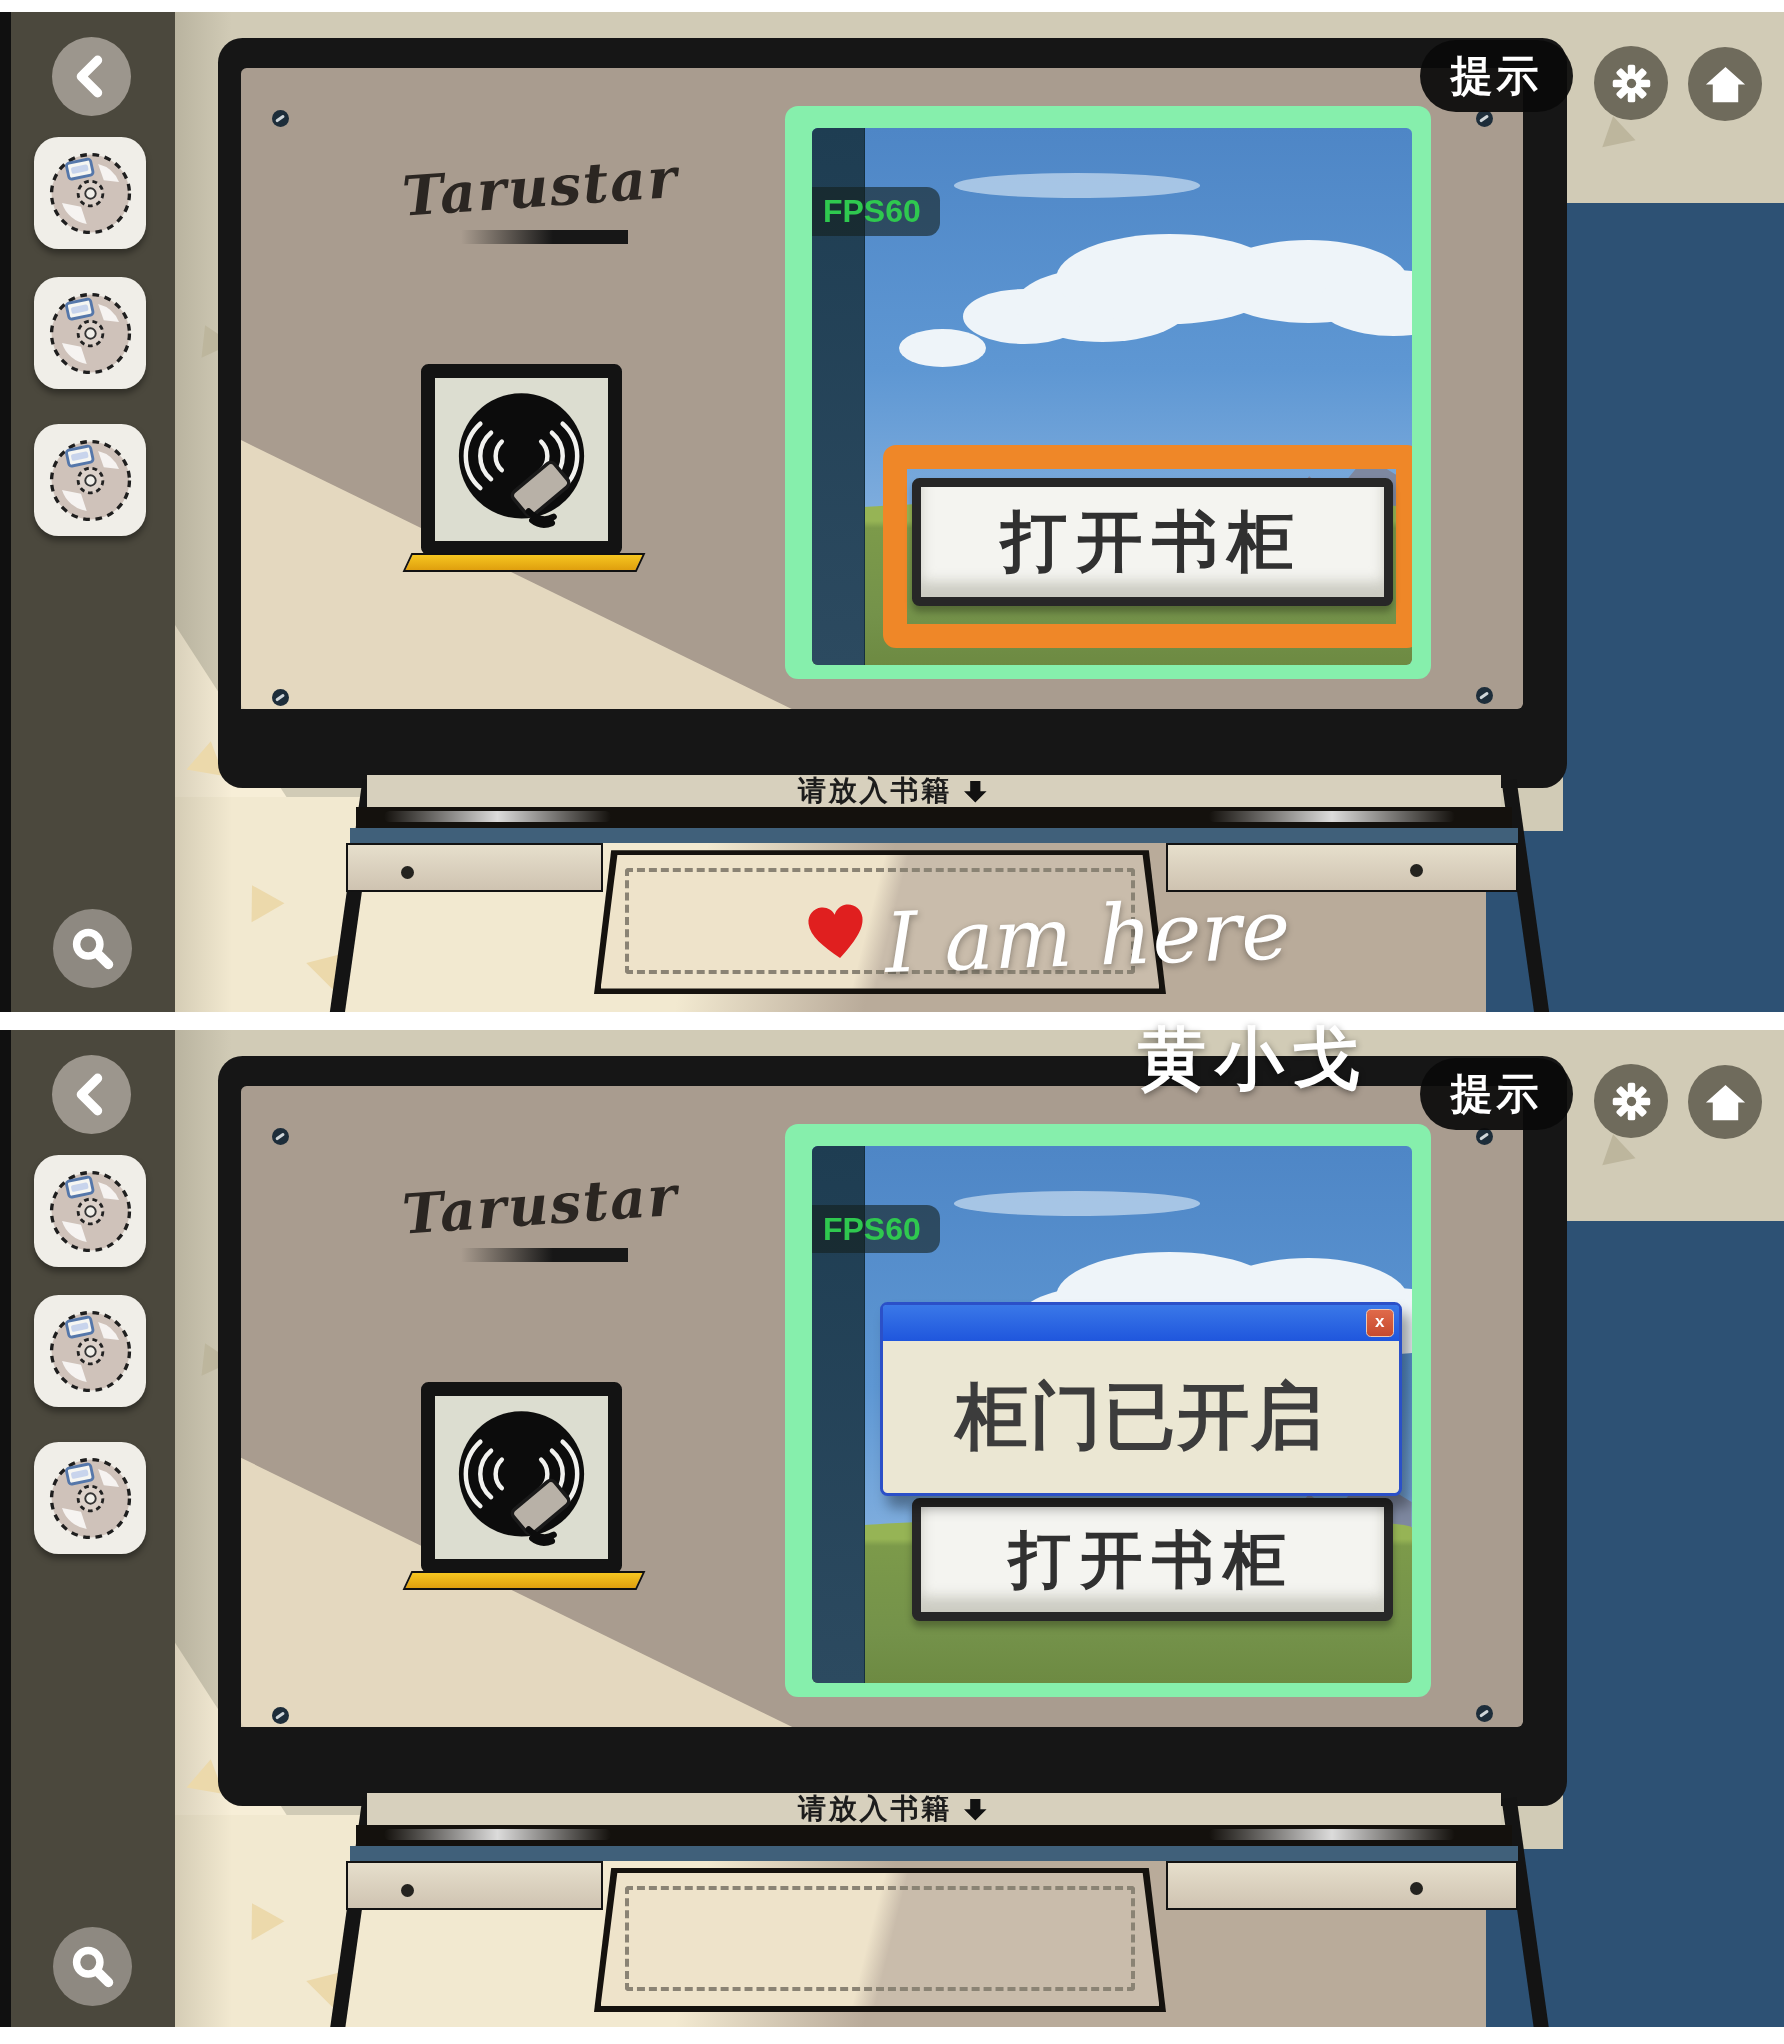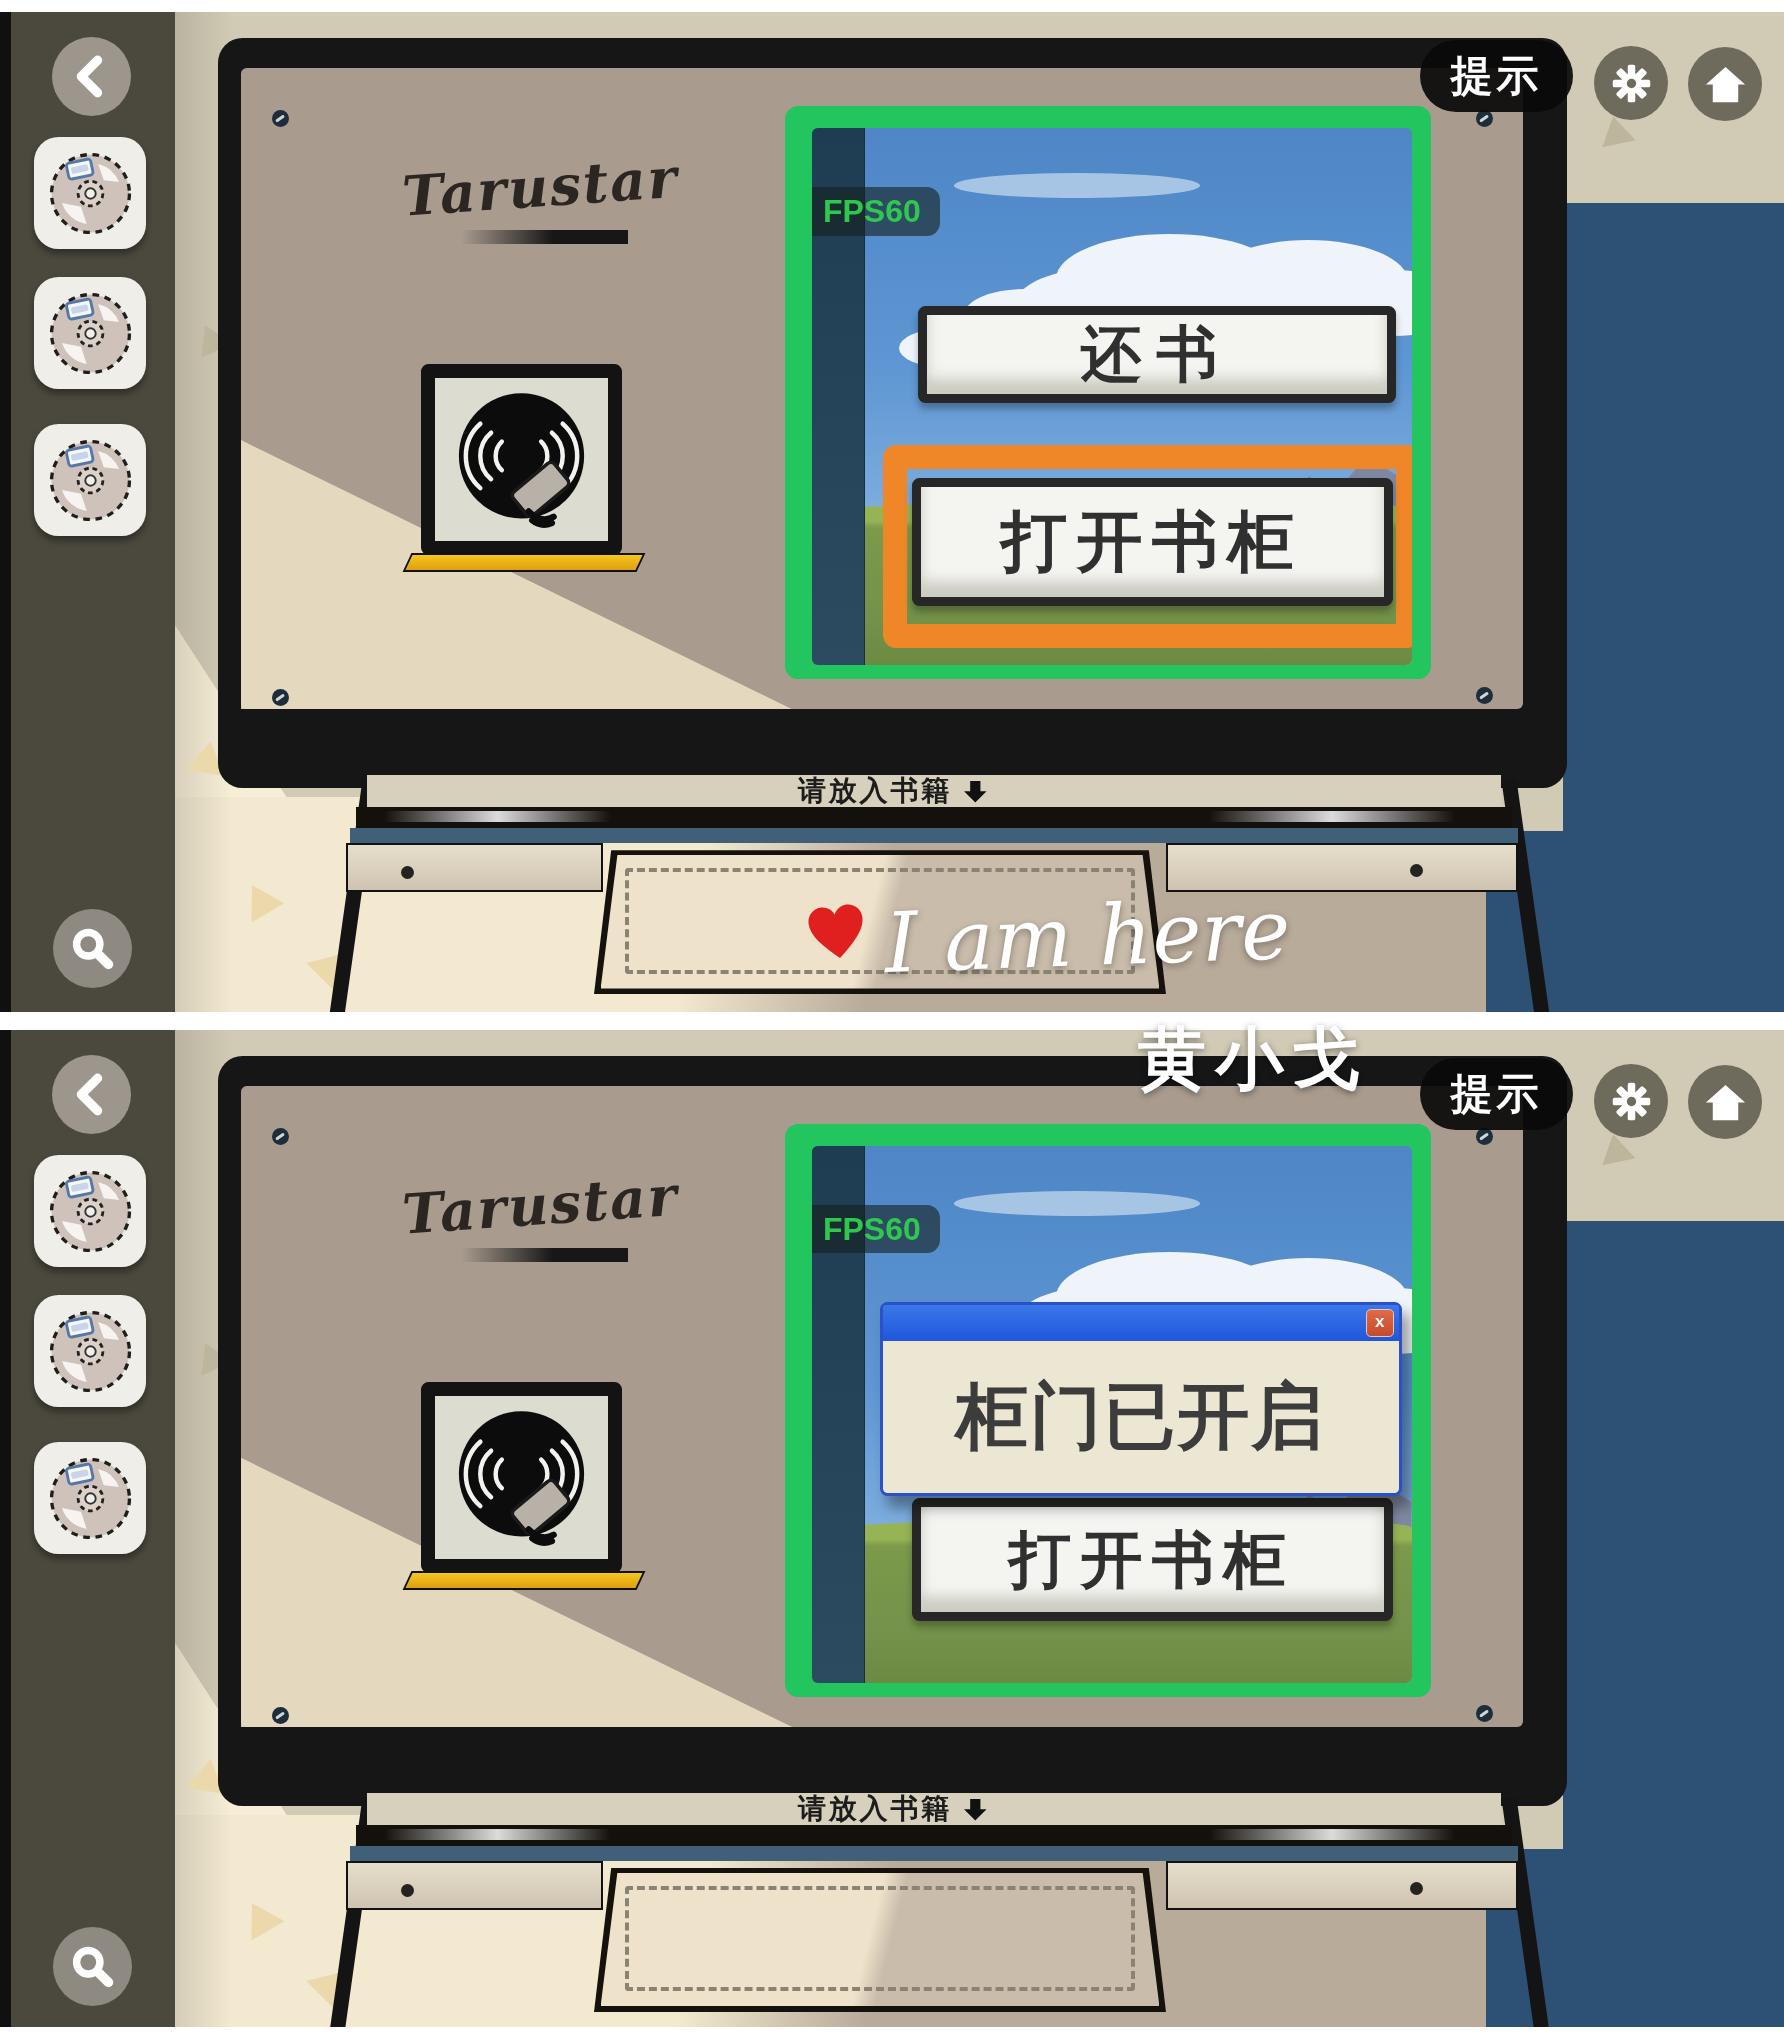--- a/index.html
+++ b/index.html
@@ -55,21 +55,21 @@
              font-size:55px;font-weight:700;transform:rotate(-4deg);letter-spacing:1.9px;}
   .logo-bar{position:absolute;left:59px;top:76px;width:167px;height:14px;
             background:linear-gradient(90deg,rgba(23,23,23,0),#171717 55%);}
   .reader{left:421px;top:352px;width:201px;height:191px;background:#dcddd0;border:14px solid #131313;
           border-radius:7.6px;box-sizing:border-box;z-index:4;display:flex;align-items:center;justify-content:center;}
   .reader svg{width:167px;height:161px;}
   .reader-bar{left:407px;top:541px;width:234px;height:19px;border:2.8px solid #111;box-sizing:border-box;
               background:linear-gradient(180deg,#f6c620,#df9f0e);transform:skewX(-25deg);z-index:4;}
 
   
-  .bezel{left:785px;top:94px;width:646px;height:573px;background:#22c55e;border-radius:13.2px;z-index:5;}
+  .bezel{left:785px;top:94px;width:646px;height:573px;background:#86efac;border-radius:13.2px;z-index:5;}
   .screen{position:absolute;left:26.5px;top:22px;width:600px;height:537px;border-radius:5.7px;overflow:hidden;
           background:linear-gradient(180deg,#4e86c6 0%,#5e97d3 45%,#86b2e0 78%,#a9cdec 100%);}
   .cloud{position:absolute;background:#eef4f9;border-radius:50%;}
   .cloud.soft{background:#c3d8ee;opacity:.75;}
   .grass{position:absolute;left:0;top:372px;width:100%;height:165px;
          background:linear-gradient(180deg,#96b455 0px,#96b455 21px,#7c9a4a 28px,#74924a 70%,#6d8a42 100%);
          border-top-left-radius:55% 15px;border-top-right-radius:40% 9.5px;}
   .mountain{position:absolute;right:0;top:312px;width:142px;height:80px;background:#7e88a0;
             clip-path:polygon(0 100%,28% 45%,45% 70%,68% 20%,100% 55%,100% 100%);}
   .slate{position:absolute;left:0;top:0;width:52px;height:100%;
@@ -230,21 +230,20 @@
         <div class="cloud" style="left:151px;top:161px;width:123px;height:55px;"></div>
         <div class="cloud" style="left:203px;top:140px;width:175px;height:74px;"></div>
         <div class="cloud" style="left:244px;top:106px;width:227px;height:90px;"></div>
         <div class="cloud" style="left:397px;top:112px;width:199px;height:83px;"></div>
         <div class="cloud" style="left:506px;top:142px;width:151px;height:66px;"></div>
         <div class="cloud" style="left:87px;top:201px;width:87px;height:38px;"></div>
         <div class="mountain"></div>
         <div class="grass"></div>
         <div class="slate"></div>
         <div class="fps">FPS60</div>
-        <div class="sbtn btn-return">还书</div>
         <div class="orange-frame"></div>
         <div class="sbtn btn-open">打开书柜</div>
       </div>
     </div>
 
     <div class="slant l"></div>
     <div class="slant r"></div>
     <div class="p slot-strip">
       <div class="slot-label">
         <span>请放入书籍</span>

